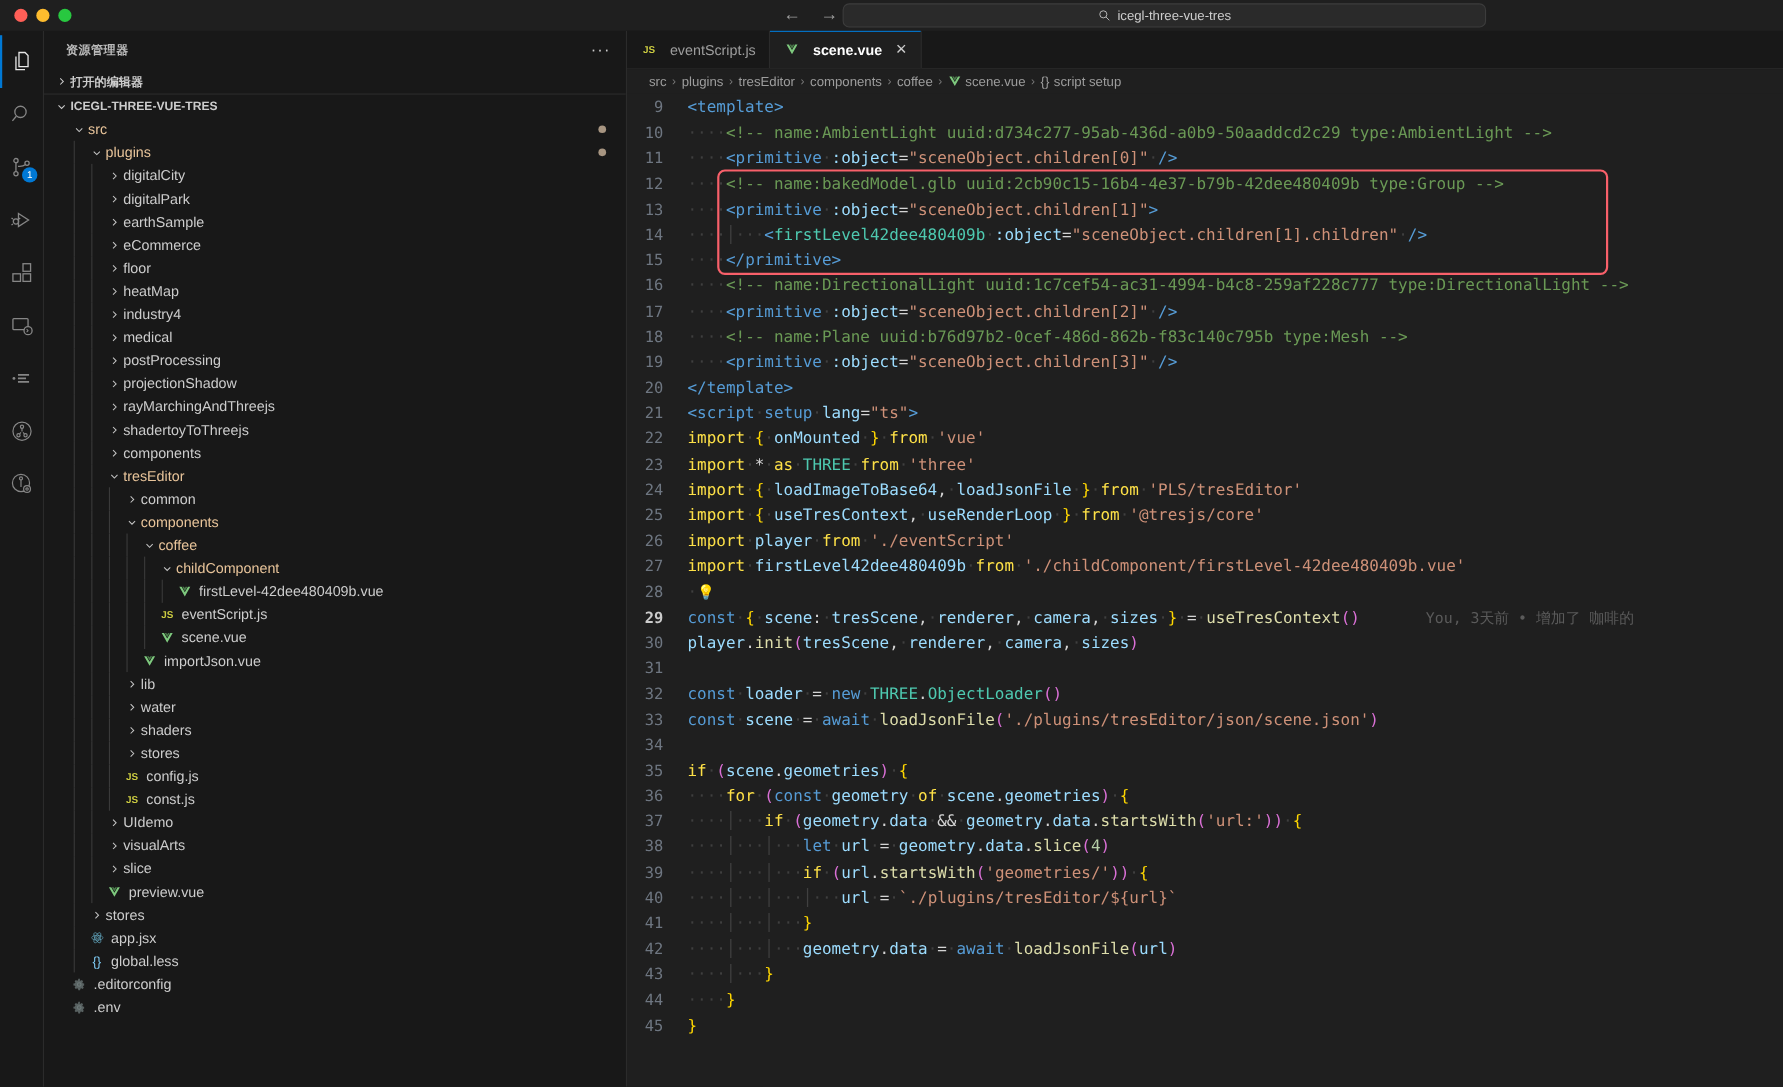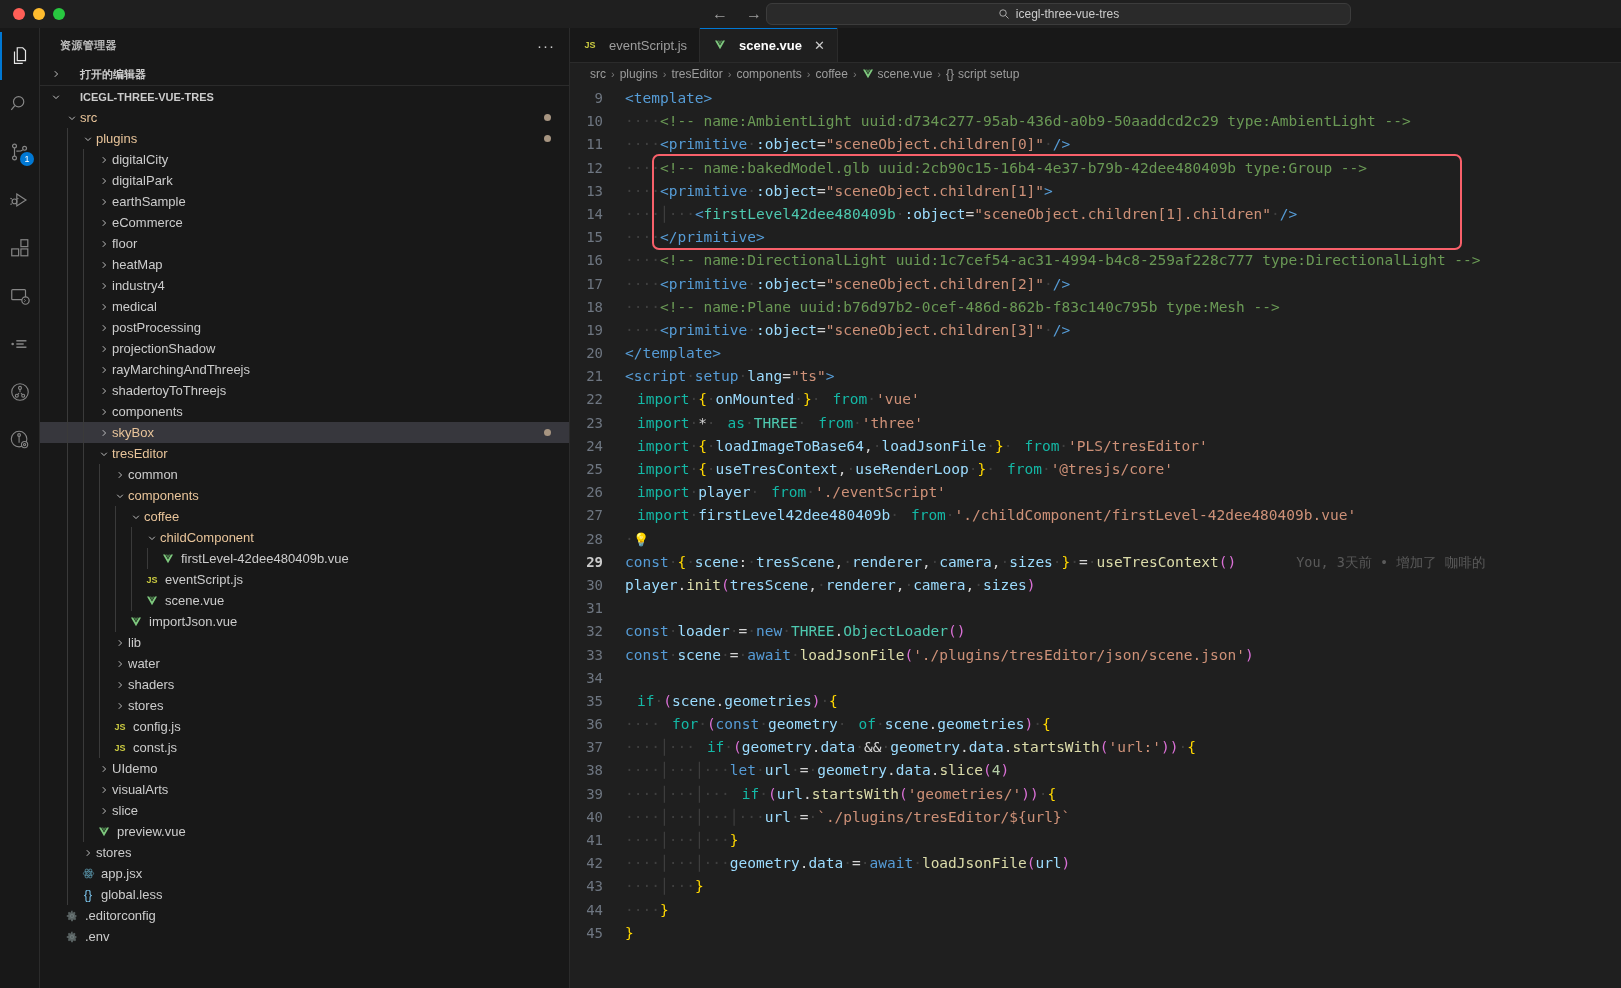--- a/index.html
+++ b/index.html
@@ -80,21 +80,20 @@
     height: 35px; display: flex; align-items: center; justify-content: space-between;
     padding: 0 14px 0 20px;
   }
   .sb-title { color: #bbbbbb; font-size: 11px; font-weight: bold; letter-spacing: .4px; }
   .sb-more { color: #cccccc; font-size: 15px; letter-spacing: 1px; cursor: pointer; line-height: 8px; }
 
   .sb-section {
     height: 22px; display: flex; align-items: center;
     padding-left: 8px; color: #cccccc; font-size: 11px; font-weight: bold;
     cursor: pointer;
-    gap: 16px;
   }
   .sb-section.bordered { border-top: 1px solid #2b2b2b; }
   .chev { width: 16px; min-width:16px; display:inline-flex; align-items:center; justify-content:center; color:#cccccc; }
 
   .tree { flex: 1; overflow: hidden; position: relative; }
   .row {
     height: 21px; display: flex; align-items: center;
     font-size: 13px; color: #cccccc; cursor: pointer;
     position: relative; white-space: nowrap;
   }
@@ -154,21 +153,21 @@
   }
   .cline.current .lno { color: #cccccc; font-weight: bold; }
   .ctext { position: relative; padding-left: 0; }
 
   
   .t-tag     { color: #569cd6; }
   .t-tagname { color: #4ec9b0; }
   .t-attr    { color: #9cdcfe; }
   .t-str     { color: #ce9178; }
   .t-cmt     { color: #6a9955; }
-  .t-kw      { color: #14b8a6; margin-left: 12px; }
+  .t-kw      { color: #fde047; }
   .t-kw2     { color: #569cd6; }
   .t-fn      { color: #dcdcaa; }
   .t-var     { color: #9cdcfe; }
   .t-num     { color: #b5cea8; }
   .t-plain   { color: #d4d4d4; }
   .t-br-y    { color: #ffd700; }
   .t-br-p    { color: #da70d6; }
   .t-ws      { color: #3f3f3f; }
   .t-cls     { color: #4ec9b0; }
 
@@ -470,32 +469,20 @@
           <div class="row">
             <div class="indent-guide" style="left: 27px;"></div>
             <div class="indent-guide" style="left: 43px;"></div>
             <div style="width: 56px; min-width: 56px;"></div>
             <span class="chev">
               <svg width="10" height="10" viewBox="0 0 16 16" fill="none" stroke="#c5c5c5" stroke-width="1.5">
                 <path d="M6 3.5 10.5 8 6 12.5"></path>
               </svg>
             </span>
             <span class="label">components</span>
-          </div>
-          <div class="row selected">
-            <div class="indent-guide" style="left: 27px;"></div>
-            <div class="indent-guide" style="left: 43px;"></div>
-            <div style="width: 56px; min-width: 56px;"></div>
-            <span class="chev">
-              <svg width="10" height="10" viewBox="0 0 16 16" fill="none" stroke="#c5c5c5" stroke-width="1.5">
-                <path d="M6 3.5 10.5 8 6 12.5"></path>
-              </svg>
-            </span>
-            <span class="label folder-open">skyBox</span>
-            <span class="dirty-dot"></span>
           </div>
           <div class="row">
             <div class="indent-guide" style="left: 27px;"></div>
             <div class="indent-guide" style="left: 43px;"></div>
             <div style="width: 56px; min-width: 56px;"></div>
             <span class="chev">
               <svg width="10" height="10" viewBox="0 0 16 16" fill="none" stroke="#c5c5c5" stroke-width="1.5">
                 <path d="M3.5 6 8 10.5 12.5 6"></path>
               </svg>
             </span>

